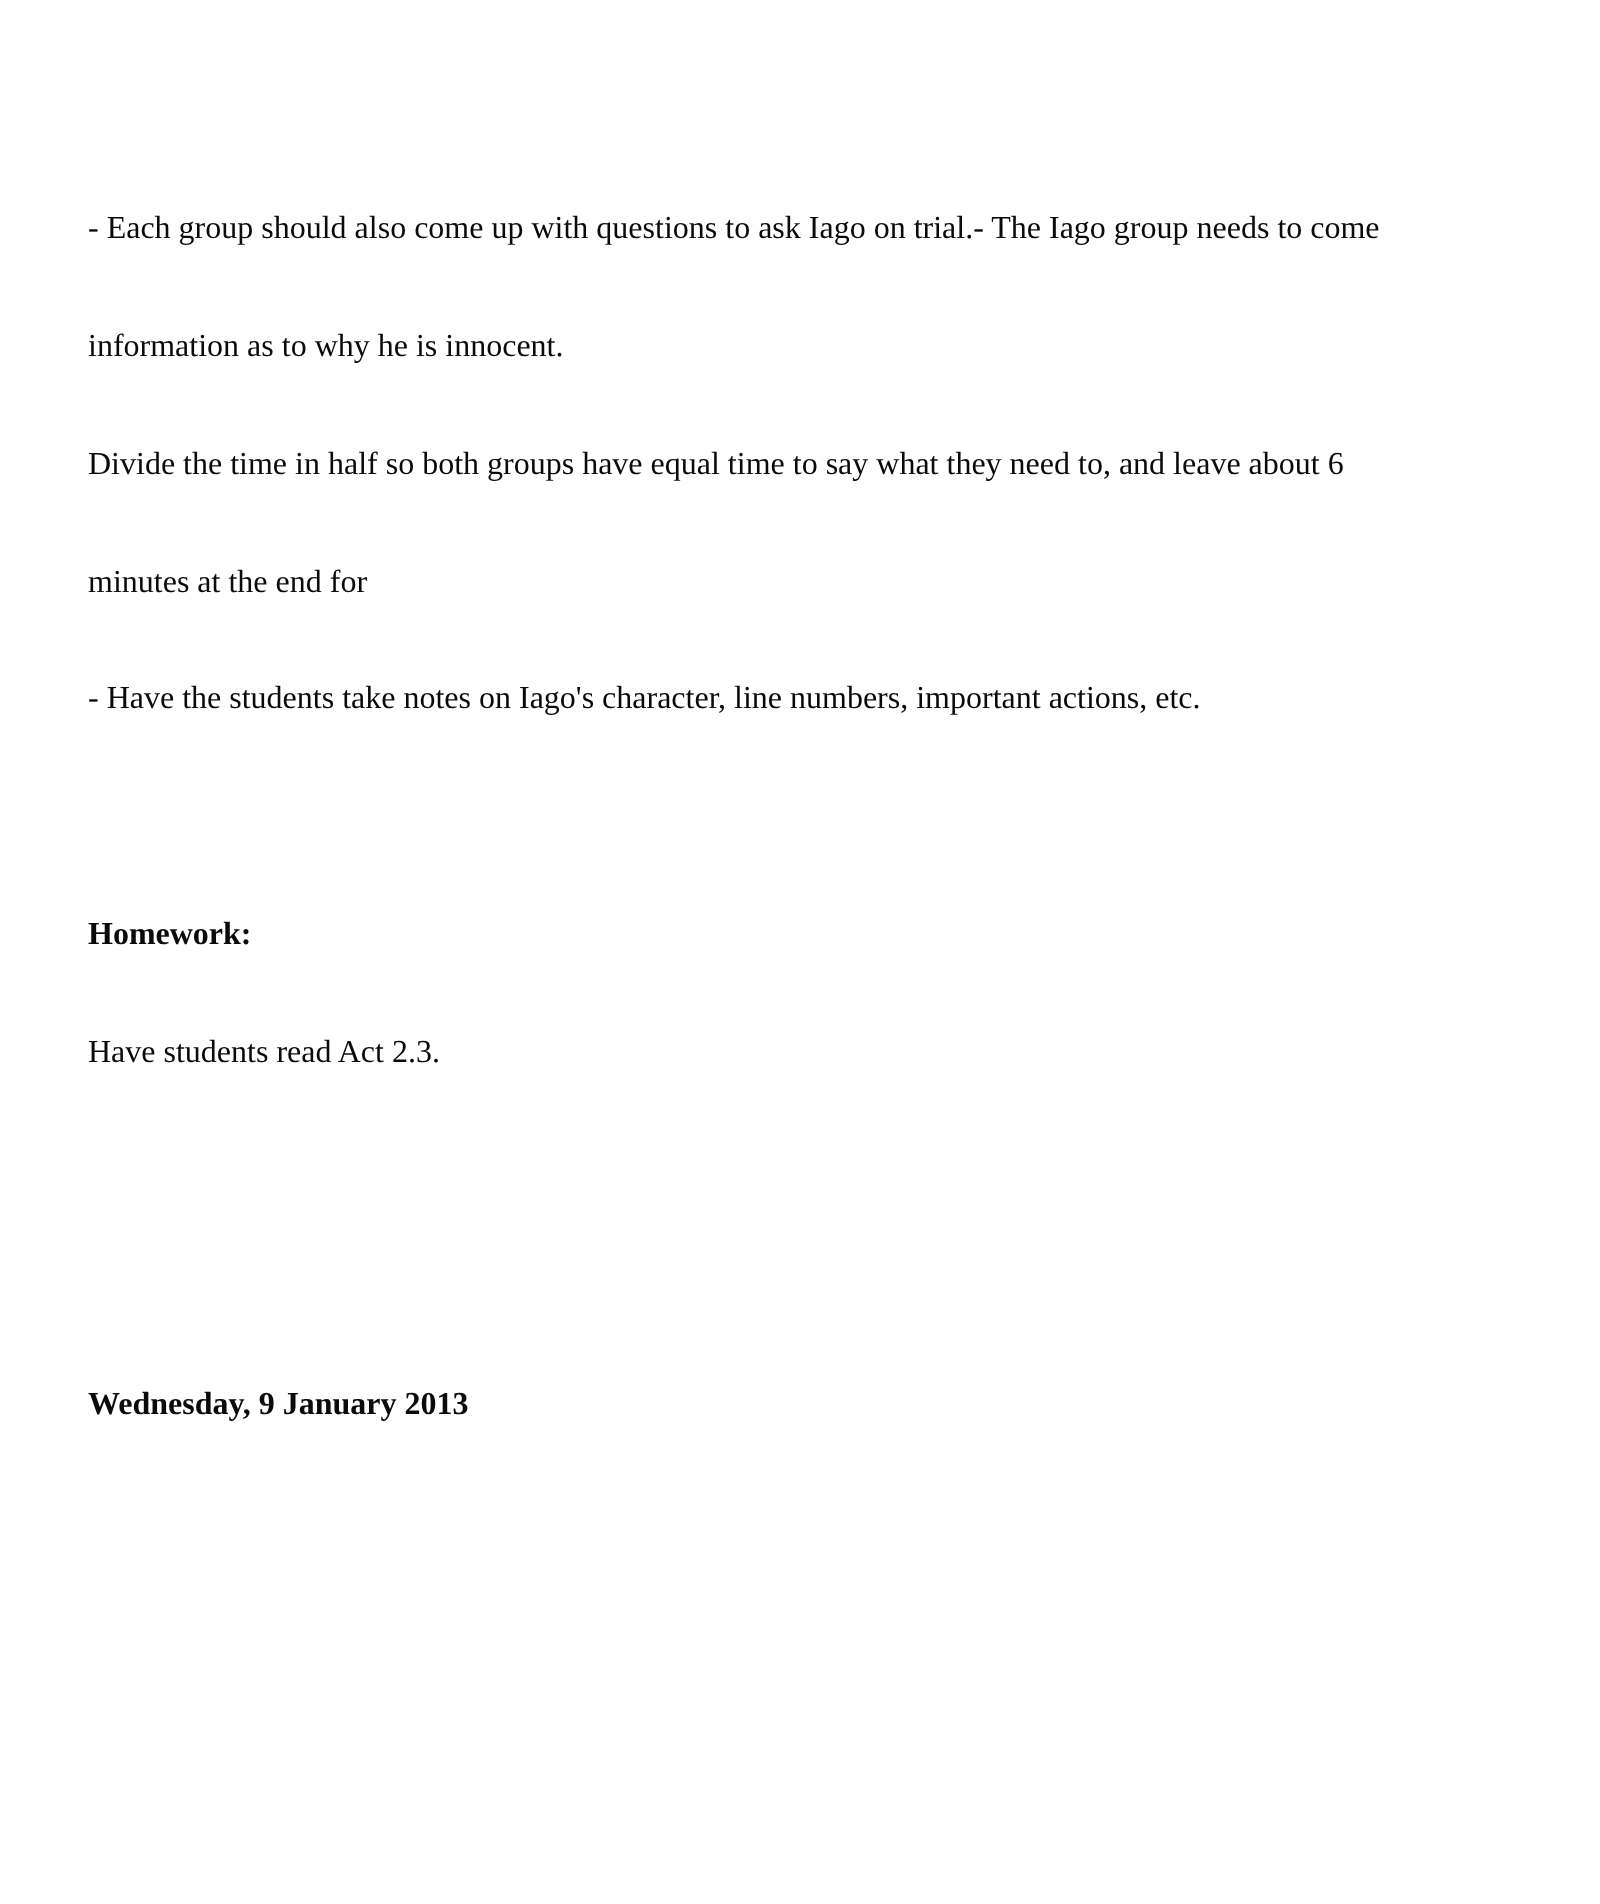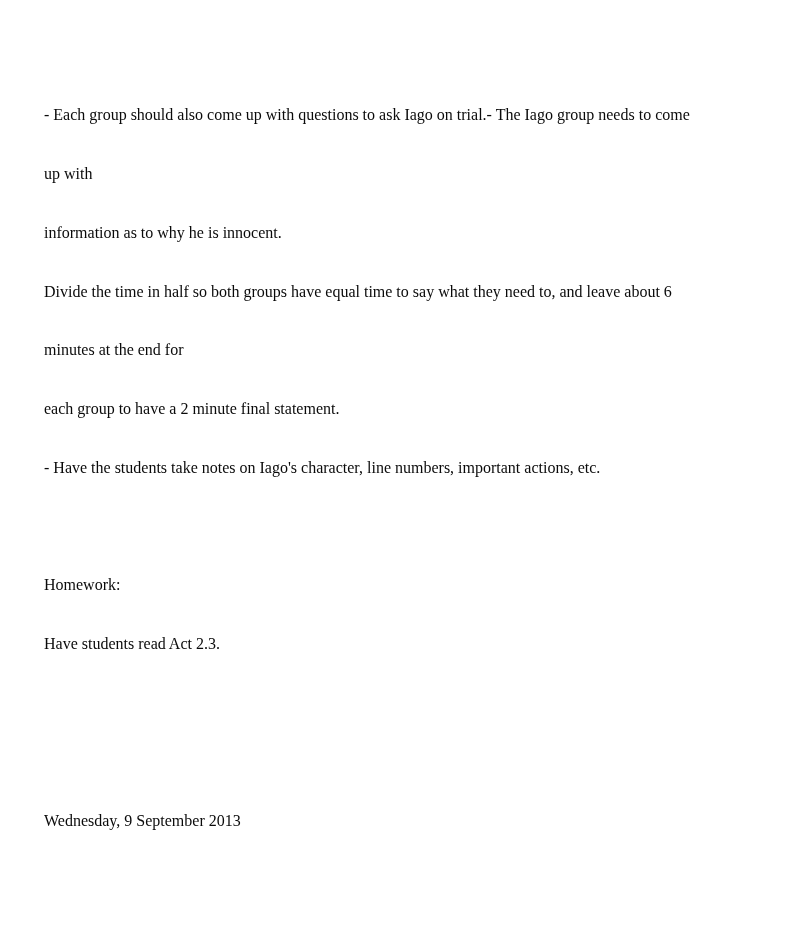--- a/index.html
+++ b/index.html
@@ -21,40 +21,38 @@
     color: #0a0a0a;
     font-family: "Liberation Serif", serif;
     font-size: 16px;
     line-height: 19.6px;
     white-space: pre;
   }
   .line {
     min-height: 19.6px;
   }
   .b {
-    font-weight: normal;
+    font-weight: bold;
   }
 </style>
 </head>
 <body>
 
 <div class="doc">
   <div class="line">- Each group should also come up with questions to ask Iago on trial.- The Iago group needs to come</div>
-  <div class="line">up with</div>
   <div class="line">information as to why he is innocent.</div>
   <div class="line">Divide the time in half so both groups have equal time to say what they need to, and leave about 6</div>
   <div class="line">minutes at the end for</div>
-  <div class="line">each group to have a 2 minute final statement.</div>
   <div class="line">- Have the students take notes on Iago's character, line numbers, important actions, etc.</div>
   <div class="line"></div>
   <div class="line b">Homework:</div>
   <div class="line">Have students read Act 2.3.</div>
   <div class="line"></div>
   <div class="line"></div>
-  <div class="line b">Wednesday, 9 September 2013</div>
+  <div class="line b">Wednesday, 9 January 2013</div>
   
   
   
   
   
   
   
   
   
   

